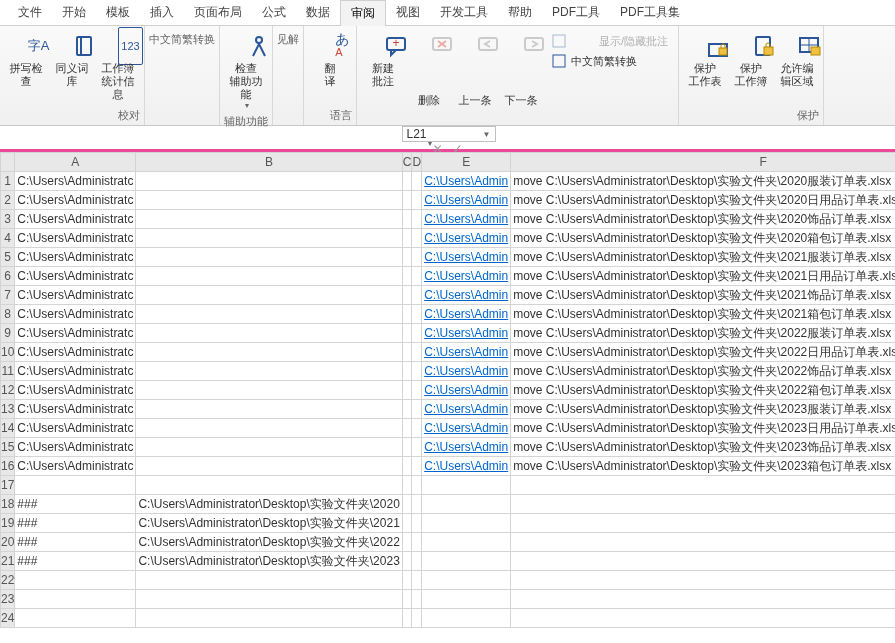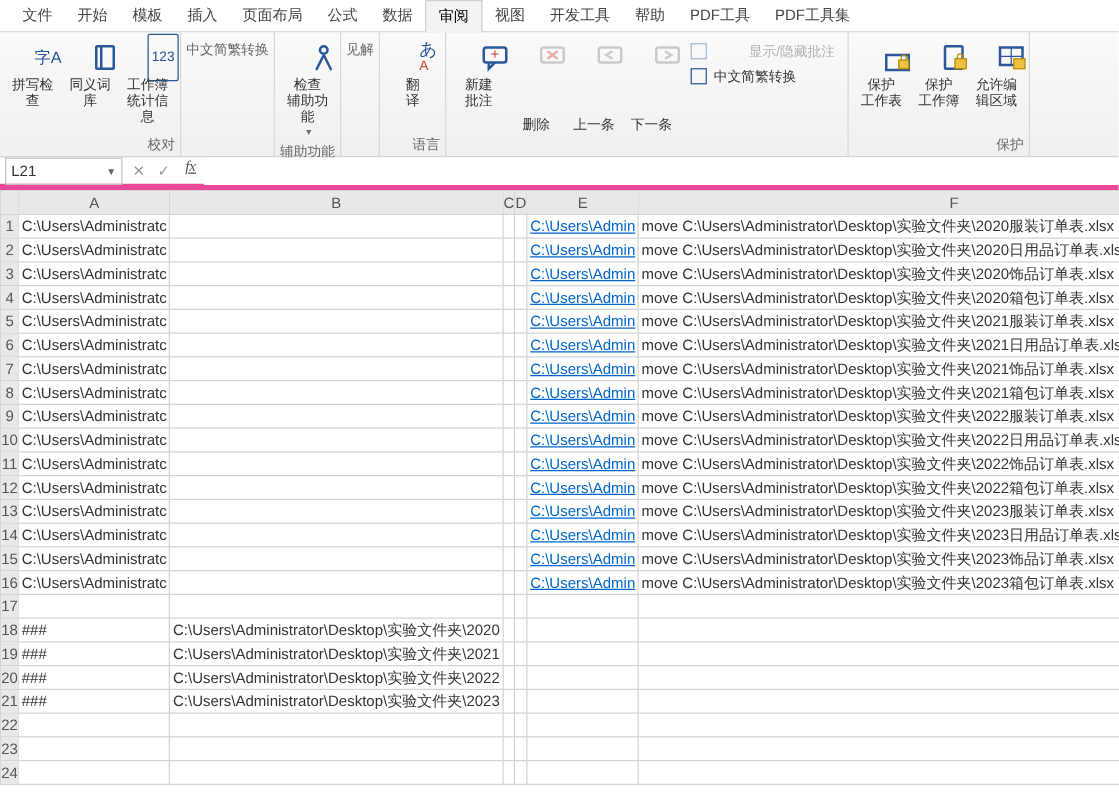--- a/index.html
+++ b/index.html
@@ -19,21 +19,21 @@
 .rb-big .ico { width: 28px; height: 28px; margin-bottom: 2px; display:flex; align-items:center; justify-content:center;margin-left:25px; }
 .rb-big span { font-size: 11px; text-align: center; line-height: 13px; color: #333; }
 .rb-col { display: flex; flex-direction: column; gap: 2px; padding: 2px; }
 .rb-small { display: flex; align-items: center; gap: 4px; padding: 1px 4px; cursor: pointer; font-size: 11px; color: #333; white-space: nowrap; }
 .rb-small .sico { width: 16px; height: 16px; display:flex; align-items:center; justify-content:center; }
 .disabled { color: #b0b0b0 !important; gap: 32px; }
 .disabled svg { opacity: 0.4; }
 .dd-arrow::after { content: "▾"; font-size: 8px; margin-left: 2px; color: #666; }
 
 
-.formula-row { display: flex; height: 26px; border-bottom: 5px solid #ec4899; background: #fff; }
+.formula-row { display: flex; align-items: center; height: 26px; border-bottom: 3px solid #ec4899; background: #fff; flex-direction: column; }
 .name-box { width: 94px; height: 22px; border: 1px solid #c0c0c0; margin: 0 2px 0 4px; display: flex; align-items: center; padding: 0 4px; font-size: 12px; justify-content: space-between; }
 .name-box .dd { font-size: 8px; color: #666; }
 .fx-btns { display: flex; align-items: center; gap: 10px; padding: 0 6px; color: #999; }
 .fx-label { font-style: italic; font-family: "Times New Roman", serif; color: #555; padding: 0 6px; text-decoration: underline; }
 .formula-input { flex: 1; height: 22px; border: none; outline: none; font-size: 12px; padding: 0 4px; }
 
 
 .grid-wrap { position: relative; height: calc(643px - 26px - 100px - 26px); overflow: auto; }
 table.sheet { border-collapse: collapse; table-layout: fixed; }
 .sheet th, .sheet td { border: 1px solid #d4d4d4; font-size: 12px; height: 19px; white-space: nowrap; overflow: hidden; }

